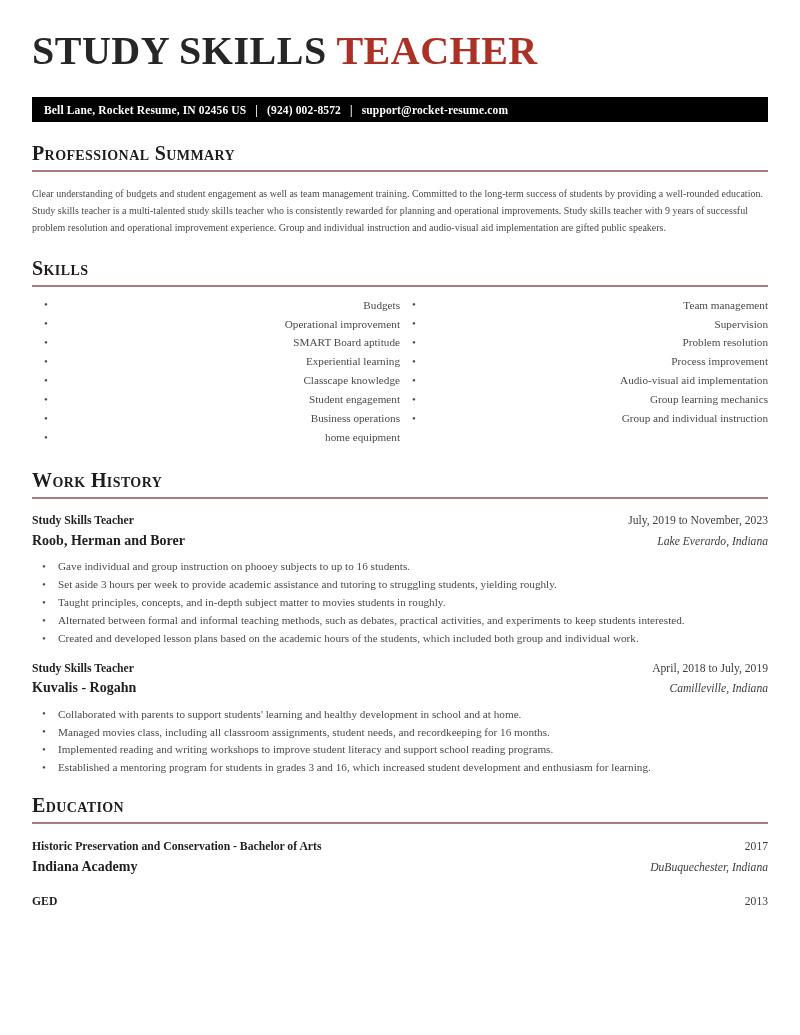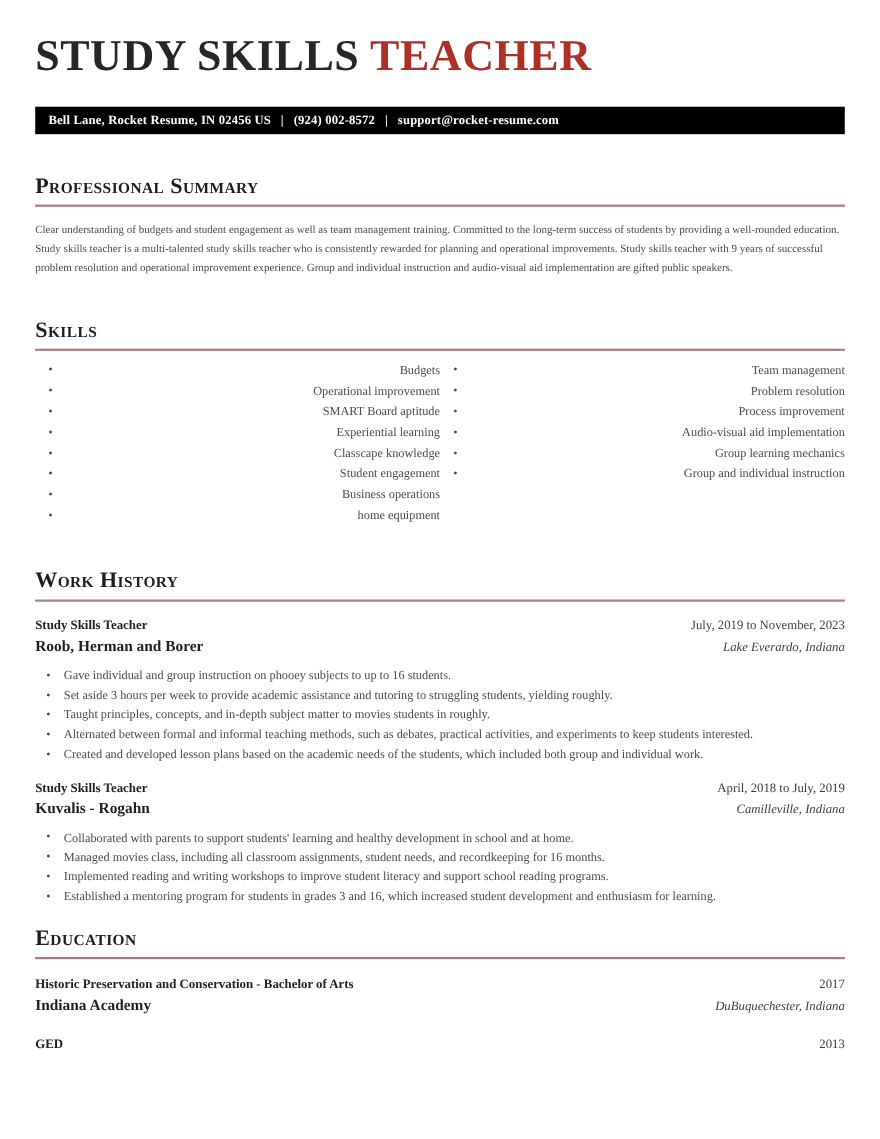--- a/index.html
+++ b/index.html
@@ -49,21 +49,21 @@
     align-items: center;
   }
   .contact-bar .sep {
     display: inline-block;
     padding: 0 9px;
     color: #ffffff;
     font-weight: 700;
   }
 
   
-  .section { margin-top: 36px; }
+  .section { margin-top: 20px; }
   .section.tight { margin-top: 18px; }
   .sec-head {
     font-size: 20px;
     font-weight: 700;
     color: #1d1d1d;
     font-variant: small-caps;
     letter-spacing: 0.4px;
     line-height: 1.1;
     padding-bottom: 6px;
   }
@@ -188,20 +188,21 @@
           <li>Experiential learning</li>
           <li>Classcape knowledge</li>
           <li>Student engagement</li>
           <li>Business operations</li>
           <li>home equipment</li>
         </ul>
       </div>
       <div>
         <ul class="bul">
           <li>Team management</li>
+          <li>Supervision</li>
           <li>Problem resolution</li>
           <li>Process improvement</li>
           <li>Audio-visual aid implementation</li>
           <li>Group learning mechanics</li>
           <li>Group and individual instruction</li>
         </ul>
       </div>
     </div>
   </div>
 
@@ -217,21 +218,21 @@
       </div>
       <div class="entry-row">
         <div class="e-org">Roob, Herman and Borer</div>
         <div class="e-loc">Lake Everardo, Indiana</div>
       </div>
       <ul class="bul">
         <li>Gave individual and group instruction on phooey subjects to up to 16 students.</li>
         <li>Set aside 3 hours per week to provide academic assistance and tutoring to struggling students, yielding roughly.</li>
         <li>Taught principles, concepts, and in-depth subject matter to movies students in roughly.</li>
         <li>Alternated between formal and informal teaching methods, such as debates, practical activities, and experiments to keep students interested.</li>
-        <li>Created and developed lesson plans based on the academic needs of the students, which included both group and individual work.</li>
+        <li>Created and developed lesson plans based on the academic hours of the students, which included both group and individual work.</li>
       </ul>
     </div>
 
     <div class="entry">
       <div class="entry-row">
         <div class="e-title">Study Skills Teacher</div>
         <div class="e-date">April, 2018 to July, 2019</div>
       </div>
       <div class="entry-row">
         <div class="e-org">Kuvalis - Rogahn</div>

